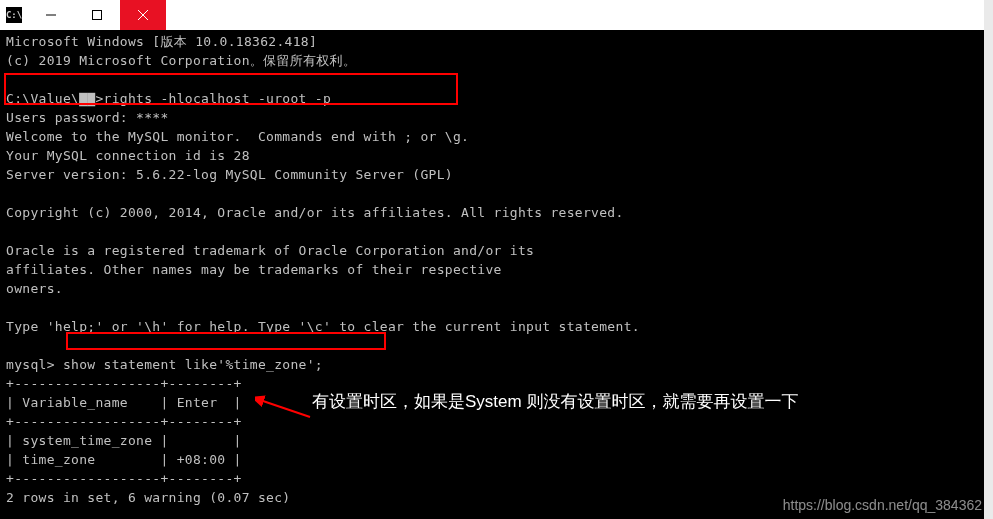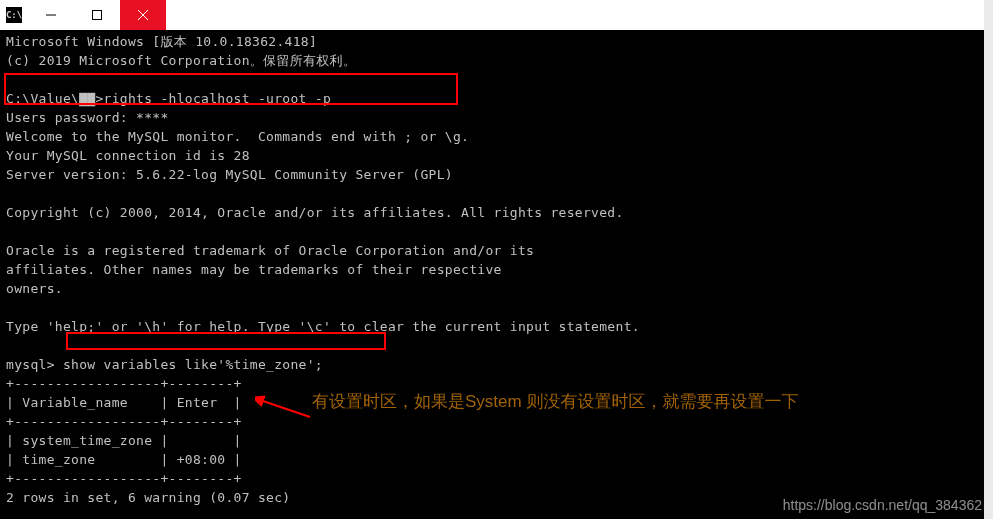--- a/index.html
+++ b/index.html
@@ -8,21 +8,21 @@
   .titlebar { height: 30px; background: #fff; display: flex; align-items: center; font-family: "Segoe UI", sans-serif; font-size: 12px; }
   .titlebar-icon { width: 16px; height: 16px; margin: 0 6px; display: flex; align-items: center; justify-content: center; background:#000; color:#ccc; font-family:monospace; font-size:9px; font-weight:bold; }
   .titlebar-title { flex: 1; color: #000; }
   .titlebar-buttons { display: flex; height: 100%; }
   .titlebar-btn { width: 46px; height: 30px; display: flex; align-items: center; justify-content: center; color: #000; }
   .titlebar-btn.close { background: #e81123; color: #fff; }
   .titlebar-btn svg { width: 10px; height: 10px; }
   .terminal { background: #000; color: #c0c0c0; font-size: 13px; line-height: 19px; padding: 2px 6px; white-space: pre; letter-spacing: 0.3px; position: relative; height: 489px; }
   .redbox1 { position: absolute; border: 2px solid #ff0000; left:4px; top:73px; width:454px; height:32px; pointer-events:none;}
   .redbox2 { position: absolute; border: 2px solid #ff0000; left:66px; top:332px; width:320px; height:18px; pointer-events:none;}
-  .annotation { position: absolute; left: 312px; top: 390px; color: #a16207; font-family: "Microsoft YaHei", sans-serif; font-size: 17px; }
+  .annotation { position: absolute; left: 312px; top: 390px; color: #ffffff; font-family: "Microsoft YaHei", sans-serif; font-size: 17px; }
   .arrow { position: absolute; left: 255px; top: 395px; pointer-events:none; }
   .watermark { position: absolute; right: 2px; bottom: 6px; color: rgba(255,255,255,0.55); font-family: sans-serif; font-size: 14px; }
   .cursor { display:inline-block; width:8px; height:13px; background:#c0c0c0; vertical-align:text-bottom;}
 </style>
 </head>
 <body>
 
 <div class="window">
   <div class="titlebar">
     <div class="titlebar-icon">C:\</div>
@@ -56,21 +56,21 @@
 Server version: 5.6.22-log MySQL Community Server (GPL)
 
 Copyright (c) 2000, 2014, Oracle and/or its affiliates. All rights reserved.
 
 Oracle is a registered trademark of Oracle Corporation and/or its
 affiliates. Other names may be trademarks of their respective
 owners.
 
 Type 'help;' or '\h' for help. Type '\c' to clear the current input statement.
 </span>
-<span>mysql&gt;</span><span> show variables like'%time_zone';</span>
+<span>mysql&gt;</span><span> show statement like'%time_zone';</span>
 <span>+------------------+--------+</span>
 <span>| Variable_name    | Enter  |</span>
 <span>+------------------+--------+</span>
 <span>| system_time_zone |        |</span>
 <span>| time_zone        | +08:00 |</span>
 <span>+------------------+--------+</span>
 <span>2 rows in set, 6 warning (0.07 sec)
 </span>
 <span>mysql&gt;</span> <span class="cursor"></span>
 </div>

